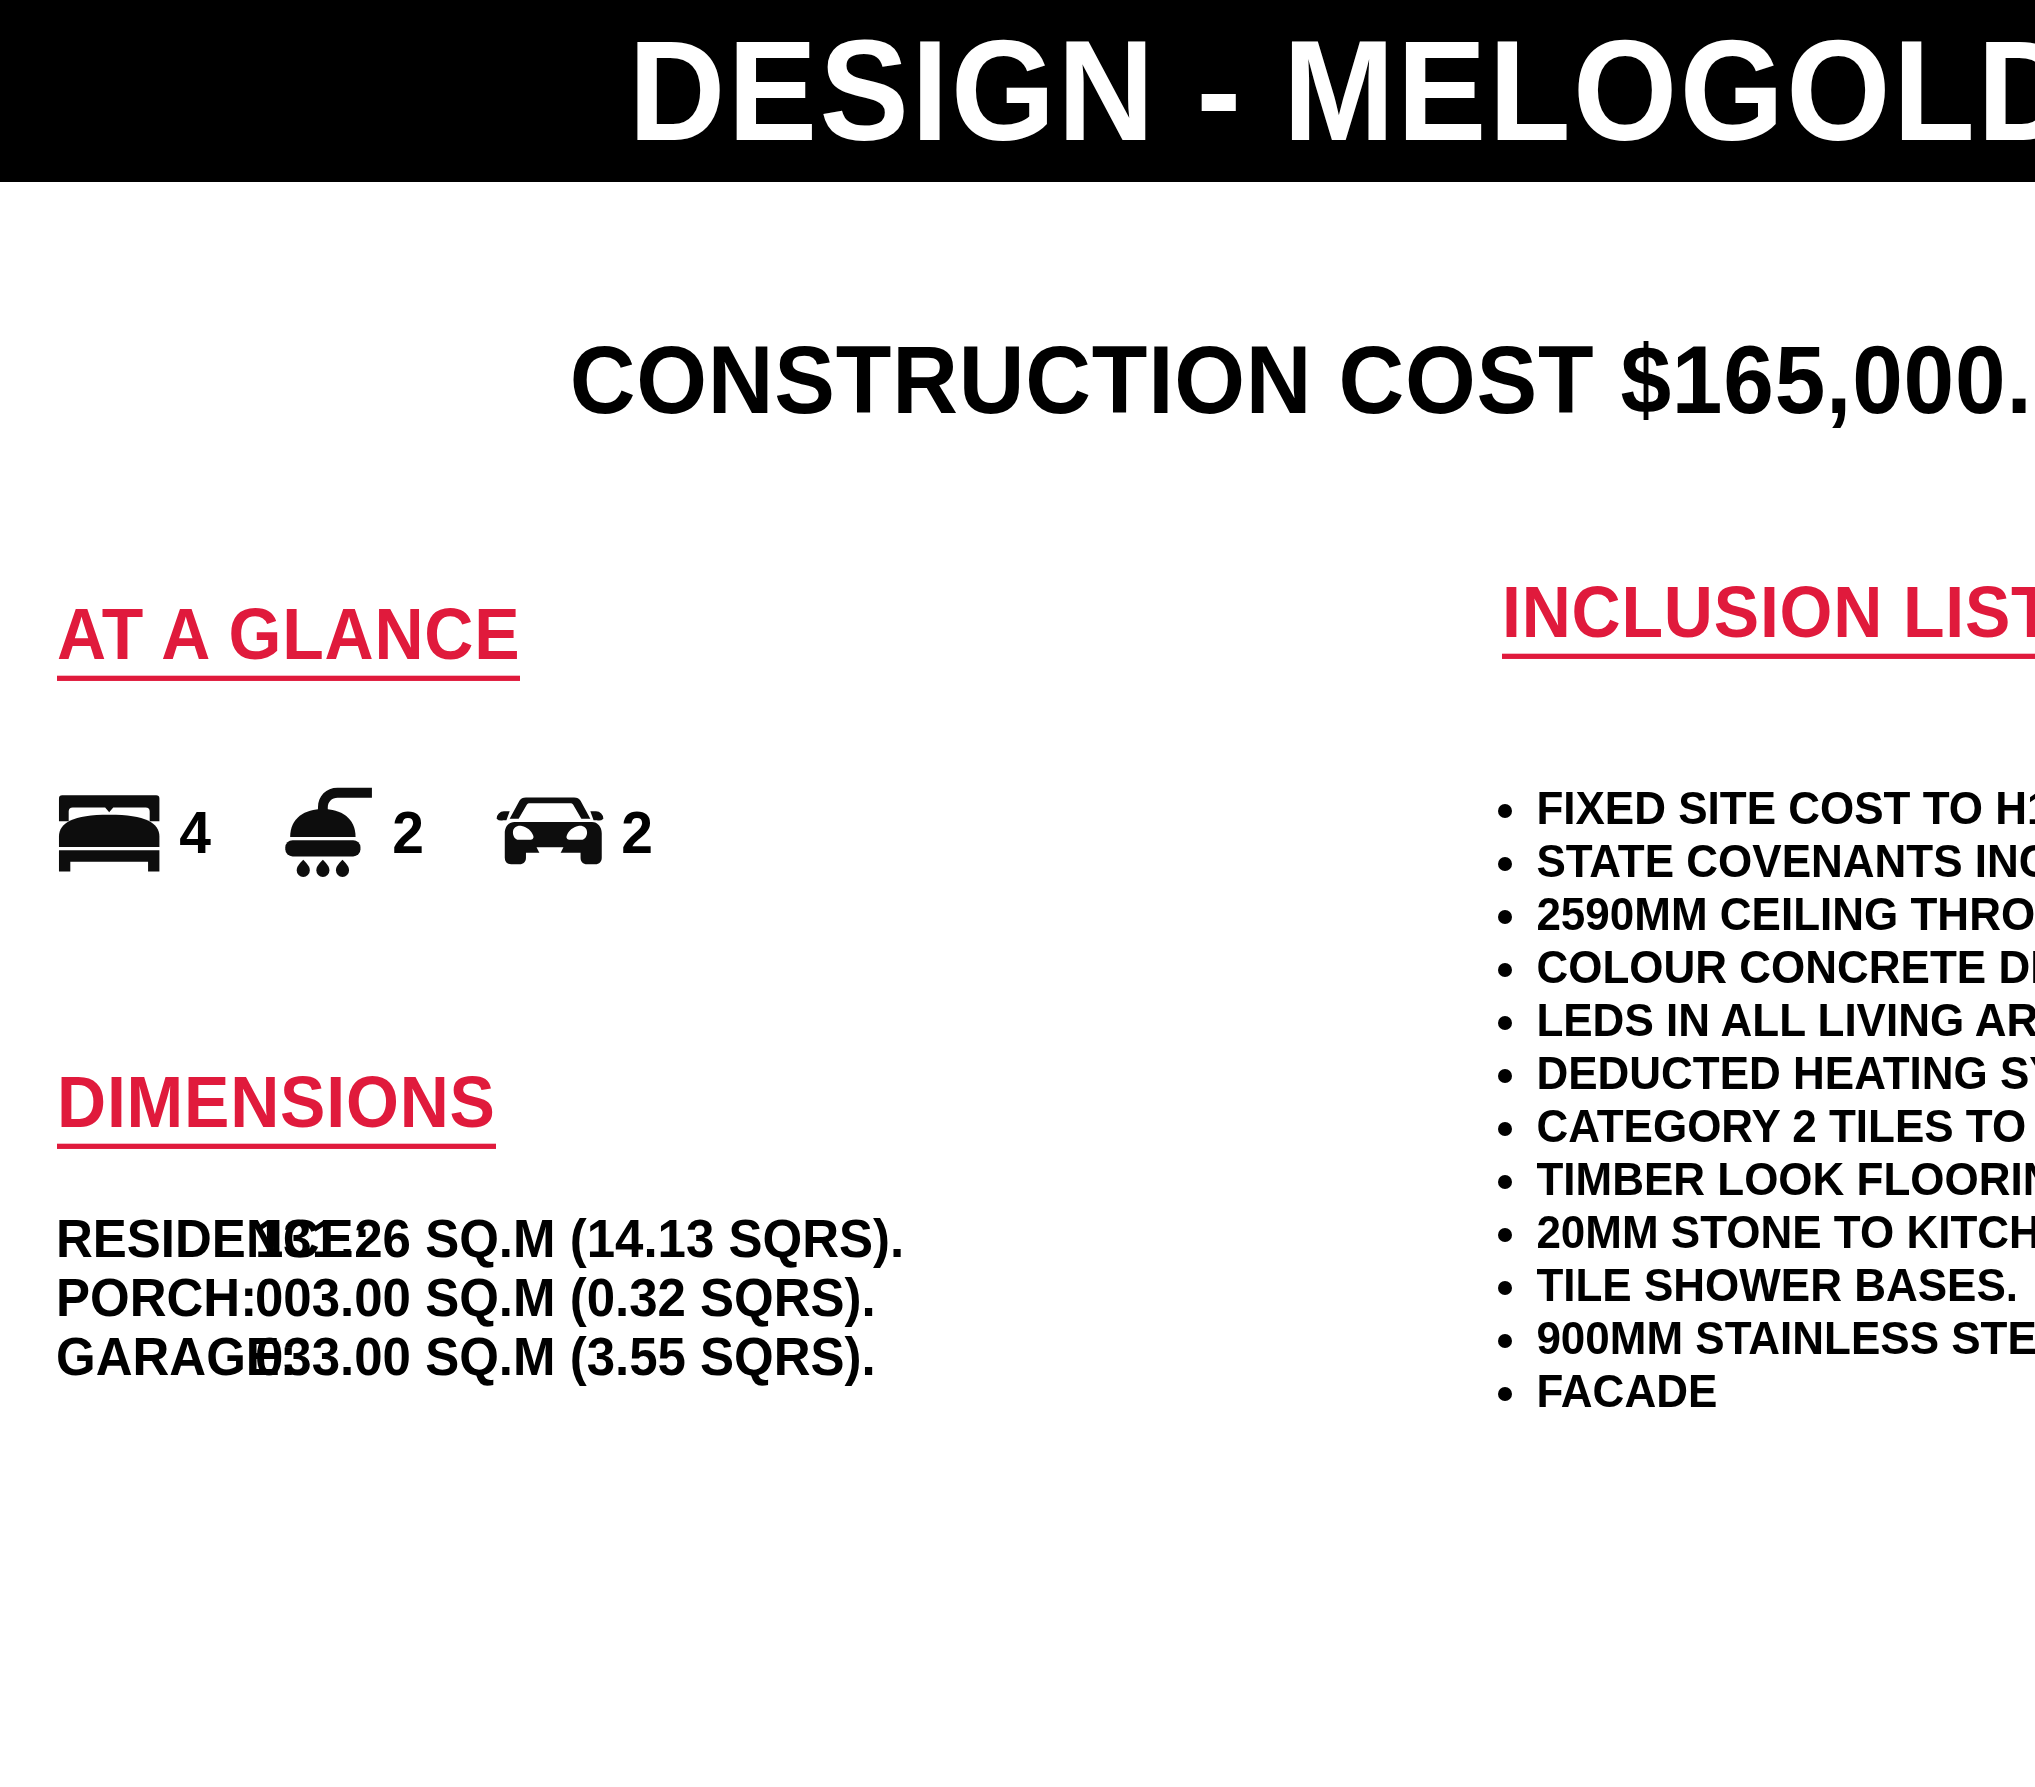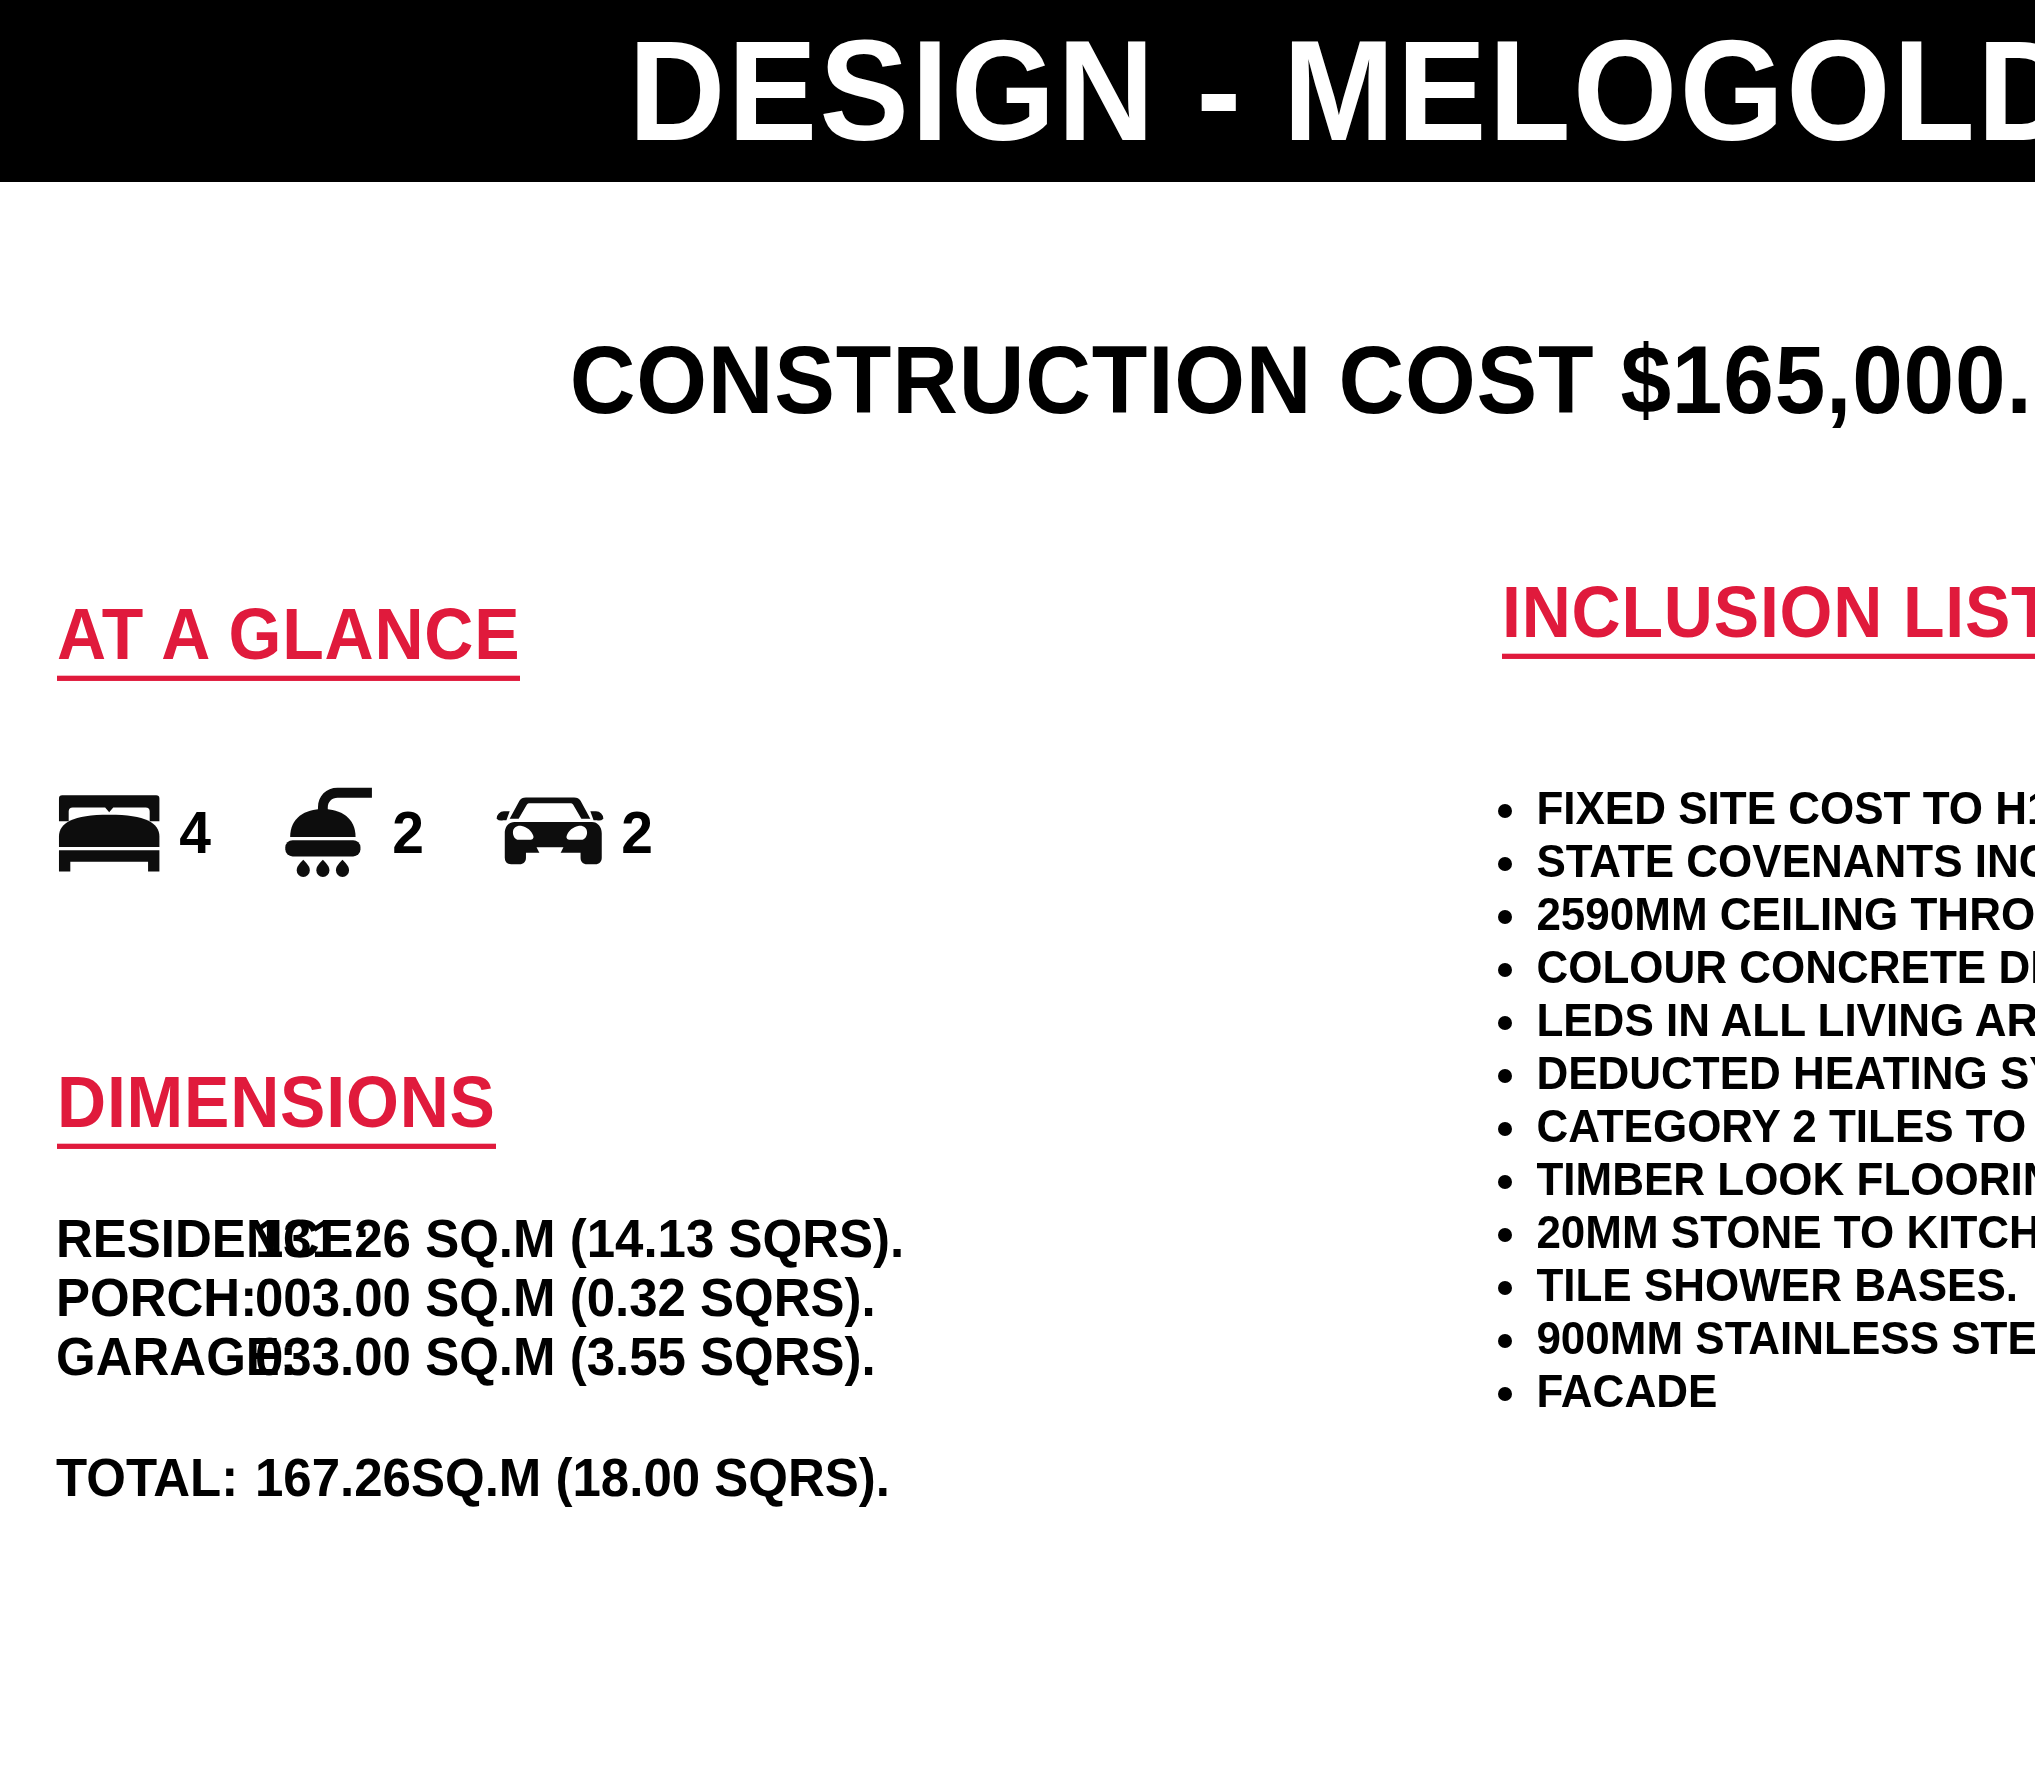--- a/index.html
+++ b/index.html
@@ -243,24 +243,20 @@
     </div>
     <div class="dim-row">
       <span class="dim-label">PORCH:</span>
       <span class="dim-value">003.00 SQ.M (0.32 SQRS).</span>
     </div>
     <div class="dim-row">
       <span class="dim-label">GARAGE:</span>
       <span class="dim-value">033.00 SQ.M (3.55 SQRS).</span>
     </div>
     <div class="dim-row spacer"></div>
-    <div class="dim-row">
-      <span class="dim-label">TOTAL:</span>
-      <span class="dim-value">167.26SQ.M (18.00 SQRS).</span>
-    </div>
   </div>
 
   <div class="section-head" id="head-inclusion">INCLUSION LIST</div>
 
   <ul class="inclusions">
     <li class="inc-item">
       <span class="inc-bullet"></span>
       <span class="inc-text">FIXED SITE COST TO H1 SLAB REQUIREMENTS.</span>
     </li>
     <li class="inc-item">

